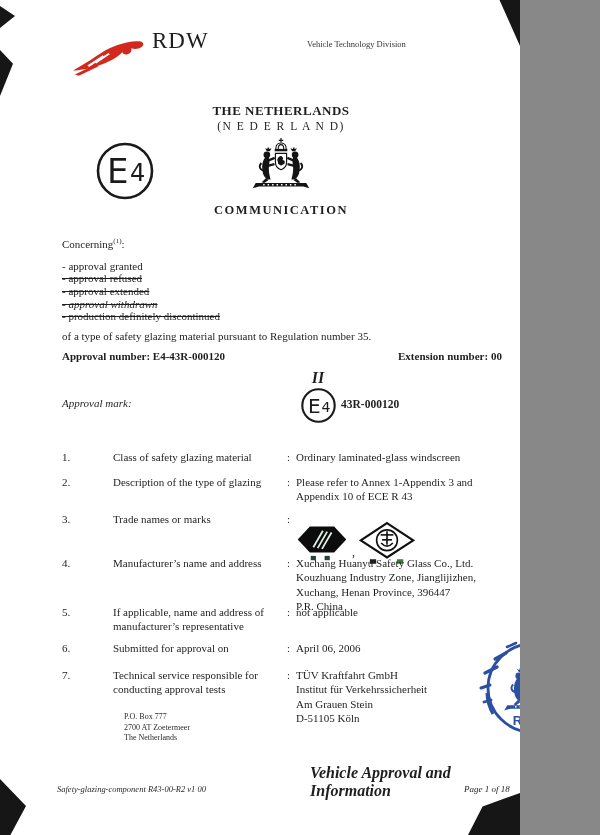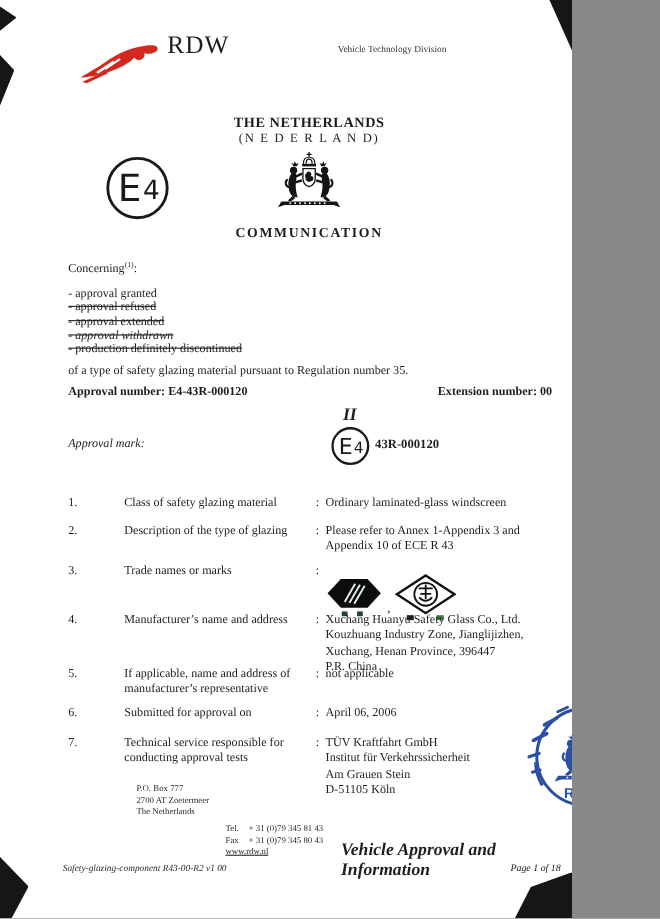--- a/index.html
+++ b/index.html
@@ -240,30 +240,17 @@
       <line x1="7" y1="66" x2="14" y2="64" stroke-width="2.8"></line>
     </g>
     <path d="M16 78 A44 44 0 0 1 10 57" fill="none" stroke="currentColor" stroke-width="3"></path>
     <use href="#arms" transform="translate(18,13) scale(0.74)"></use>
     <text x="55" y="89" text-anchor="middle" font-family="Liberation Sans, sans-serif" font-weight="bold" font-size="13" letter-spacing="2.5" fill="currentColor">RDW</text>
   </svg>
 
   <div class="abs addr">P.O. Box 777
 2700 AT Zoetermeer
 The Netherlands</div>
-  <div class="abs telblock">
-    <div class="telrow">
-        <span class="lbl">Tel.</span>
-        <span>+ 31 (0)79 345 81 43</span>
-      </div>
-    <div class="telrow">
-        <span class="lbl">Fax</span>
-        <span>+ 31 (0)79 345 80 43</span>
-      </div>
-    <div class="telrow">
-        <span class="weblink">www.rdw.nl</span>
-      </div>
-  </div>
   <div class="abs tagline">Vehicle Approval and Information</div>
   <div class="abs docref">Safety-glazing-component R43-00-R2 v1 00</div>
   <div class="abs pageno">Page 1 of 18</div>
 
 </div>
 
 </body></html>

